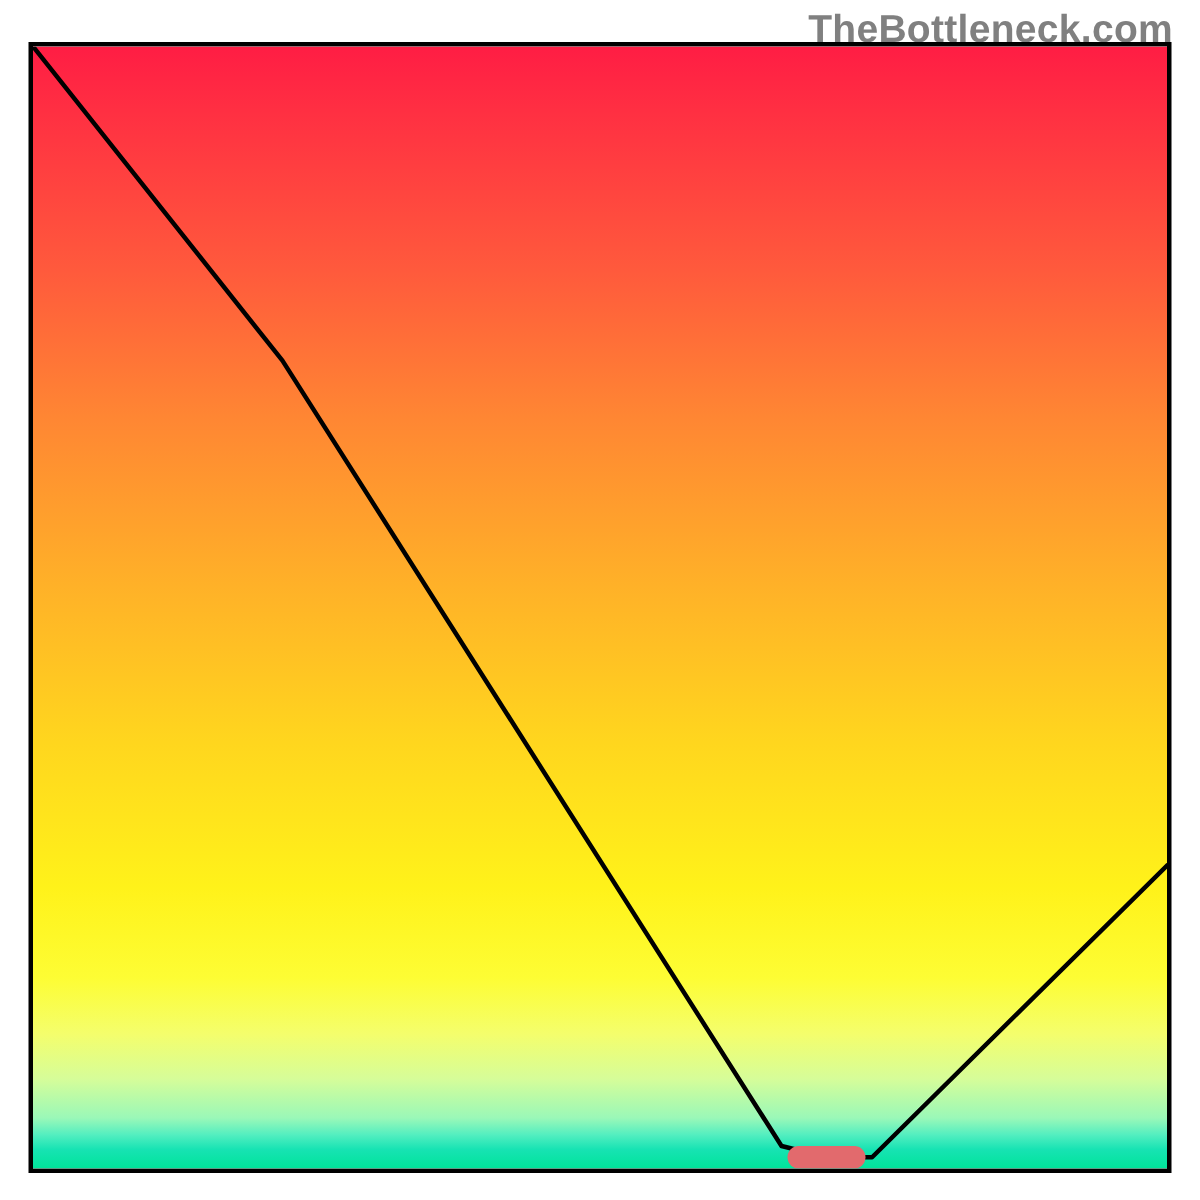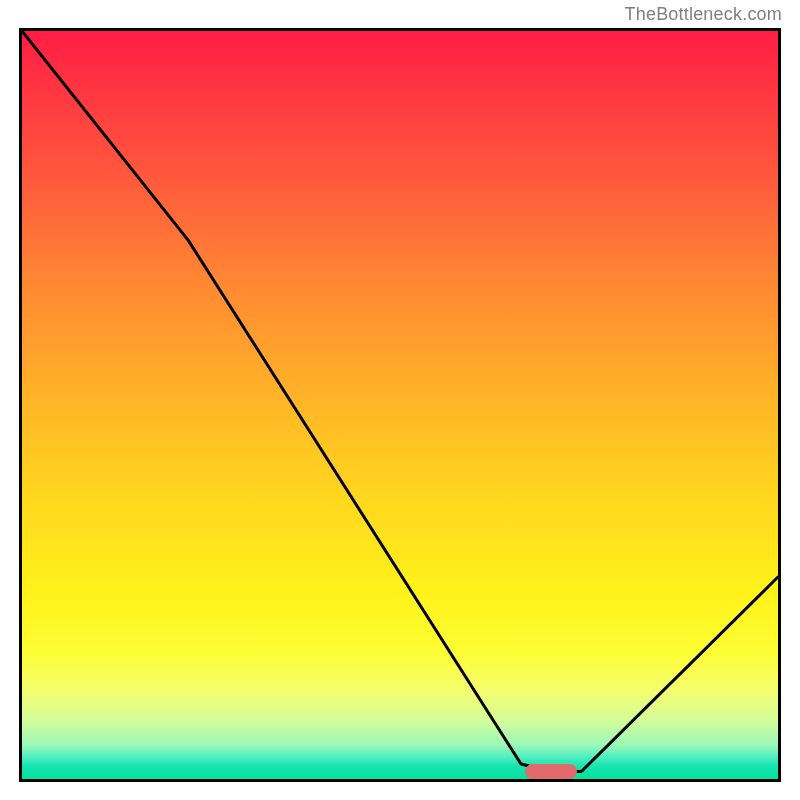--- a/index.html
+++ b/index.html
@@ -13,22 +13,22 @@
   .canvas {
     position: relative;
     width: 800px;
     height: 800px;
   }
   .attribution {
     position: absolute;
     top: 4px;
     right: 18px;
     font-family: Arial, Helvetica, sans-serif;
-    font-size: 18px;
-    font-weight: normal;
+    font-size: 26px;
+    font-weight: bold;
     color: #808080;
     letter-spacing: 0.2px;
   }
   .plot-frame {
     position: absolute;
     left: 19px;
     top: 28px;
     width: 762px;
     height: 754px;
     border: 3px solid #000000;

